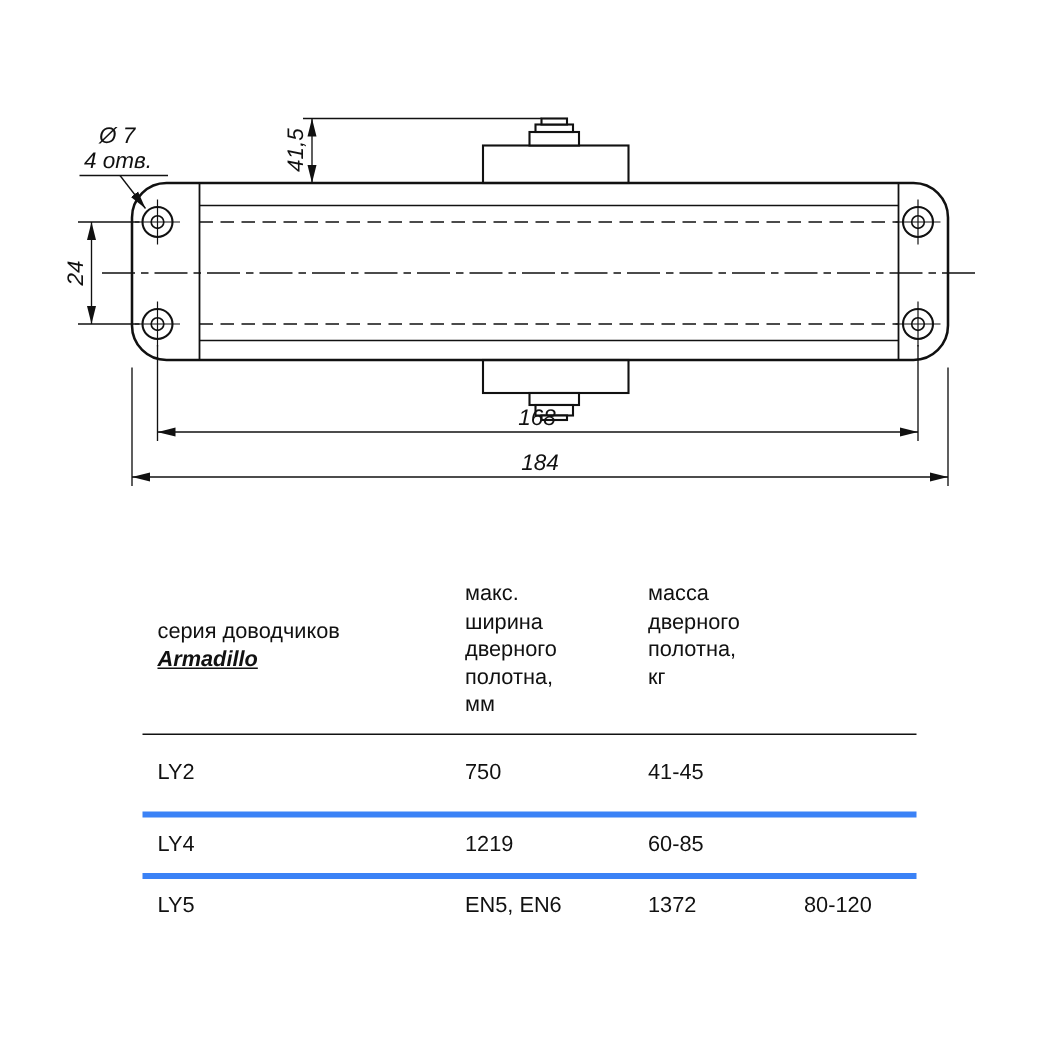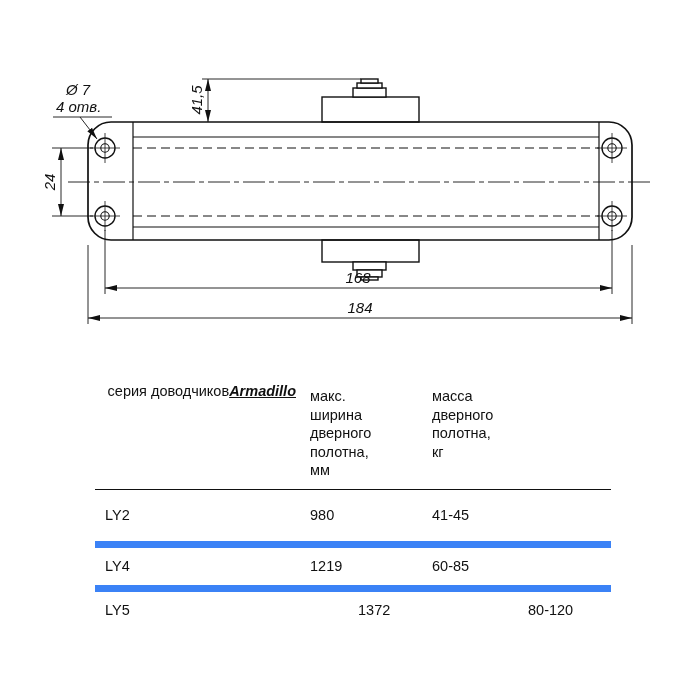--- a/index.html
+++ b/index.html
@@ -3,25 +3,25 @@
 <meta charset="utf-8">
 <style>
   html,body{margin:0;padding:0;background:#ffffff;}
   body{width:700px;height:700px;position:relative;font-family:"Liberation Sans",sans-serif;color:#111;overflow:hidden;}
   .drawing{position:absolute;top:0;left:0;}
   .dimline{stroke:#111;stroke-width:0.9;fill:none;}
   .dim-text{font-style:italic;font-size:15px;fill:#111;font-family:"Liberation Sans",sans-serif;}
   .spec-table{position:absolute;left:95px;top:382px;width:516px;font-size:14.5px;line-height:18.5px;color:#111;}
   .thead{display:grid;grid-template-columns:205px 122px 104px 85px;min-height:107px;border-bottom:1px solid #111;}
   .th{padding:5px 4px 0 10px;white-space:pre-line;}
-  .th-series{display:flex;justify-content:flex-end;padding:0 4px 40px 10px;}
-  .brand{font-weight:bold;font-style:italic;text-decoration:underline;text-align:center;}
-  .trow{display:grid;grid-template-columns:205px 122px 104px 85px;align-items:center;border-bottom:7px solid #3b82f6;}
+  .th-series{display:flex;flex-direction:column;justify-content:flex-end;padding:0 4px 40px 10px;}
+  .brand{font-weight:bold;font-style:italic;text-decoration:underline;}
+  .trow{display:grid;grid-template-columns:205px 122px 104px 85px;align-items:center;border-bottom:4px solid #3b82f6;}
   .td{padding:0 4px 0 10px;}
-  .r1{height:51px}.r2{height:43px}.r3{height:37px}.r4{height:36px;border-bottom:none;gap:48px;}
+  .r1{height:51px}.r2{height:43px}.r3{height:37px}.r4{height:36px;border-bottom:none;}
 </style>
 </head>
 <body>
 
 <svg class="drawing" width="700" height="360" viewBox="0 0 700 360">
   <defs>
     <marker id="arr" viewBox="0 0 12 8" markerWidth="12" markerHeight="8" refX="12" refY="4" orient="auto-start-reverse" markerUnits="userSpaceOnUse">
       <path d="M0,1 L12,4 L0,7 Z" fill="#111"></path>
     </marker>
   </defs>
@@ -128,26 +128,27 @@
 полотна,
 мм</div>
     <div class="th">масса
 дверного
 полотна,
 кг</div>
   </div>
 
   <div class="trow r1">
     <div class="td">LY2</div>
-    <div class="td">980</div>
+    <div class="td">750</div>
     <div class="td">41-45</div>
   </div>
   <div class="trow r3">
     <div class="td">LY4</div>
     <div class="td">1219</div>
     <div class="td">60-85</div>
   </div>
   <div class="trow r4">
     <div class="td">LY5</div>
+    <div class="td">EN5, EN6</div>
     <div class="td">1372</div>
     <div class="td">80-120</div>
   </div>
 </div>
 
 </body></html>

